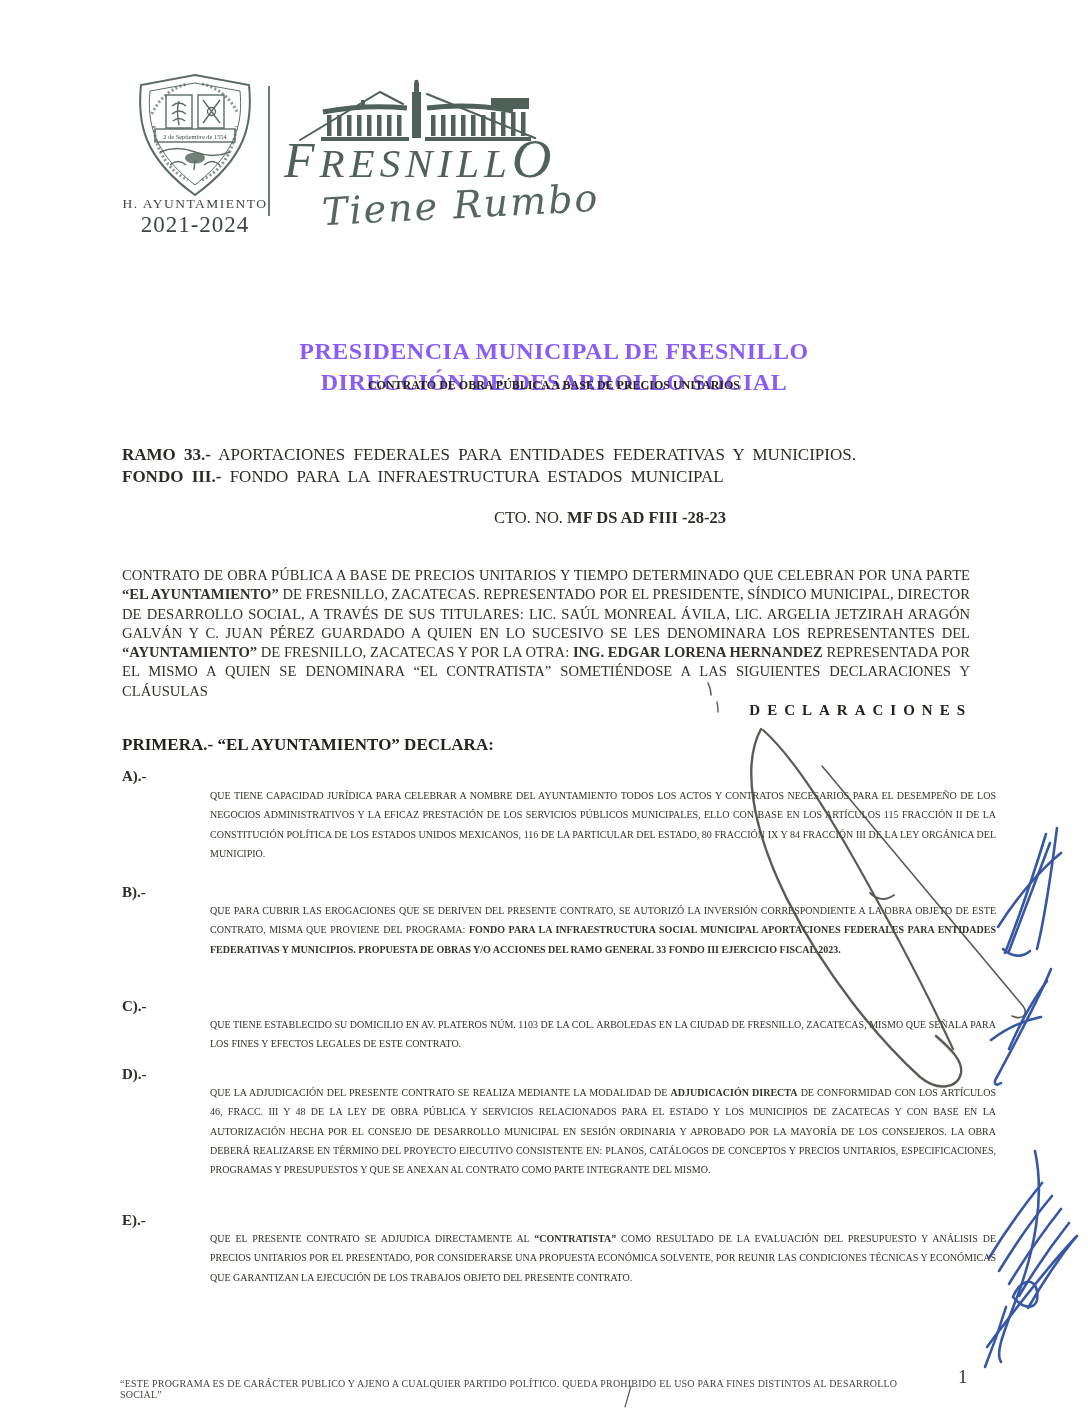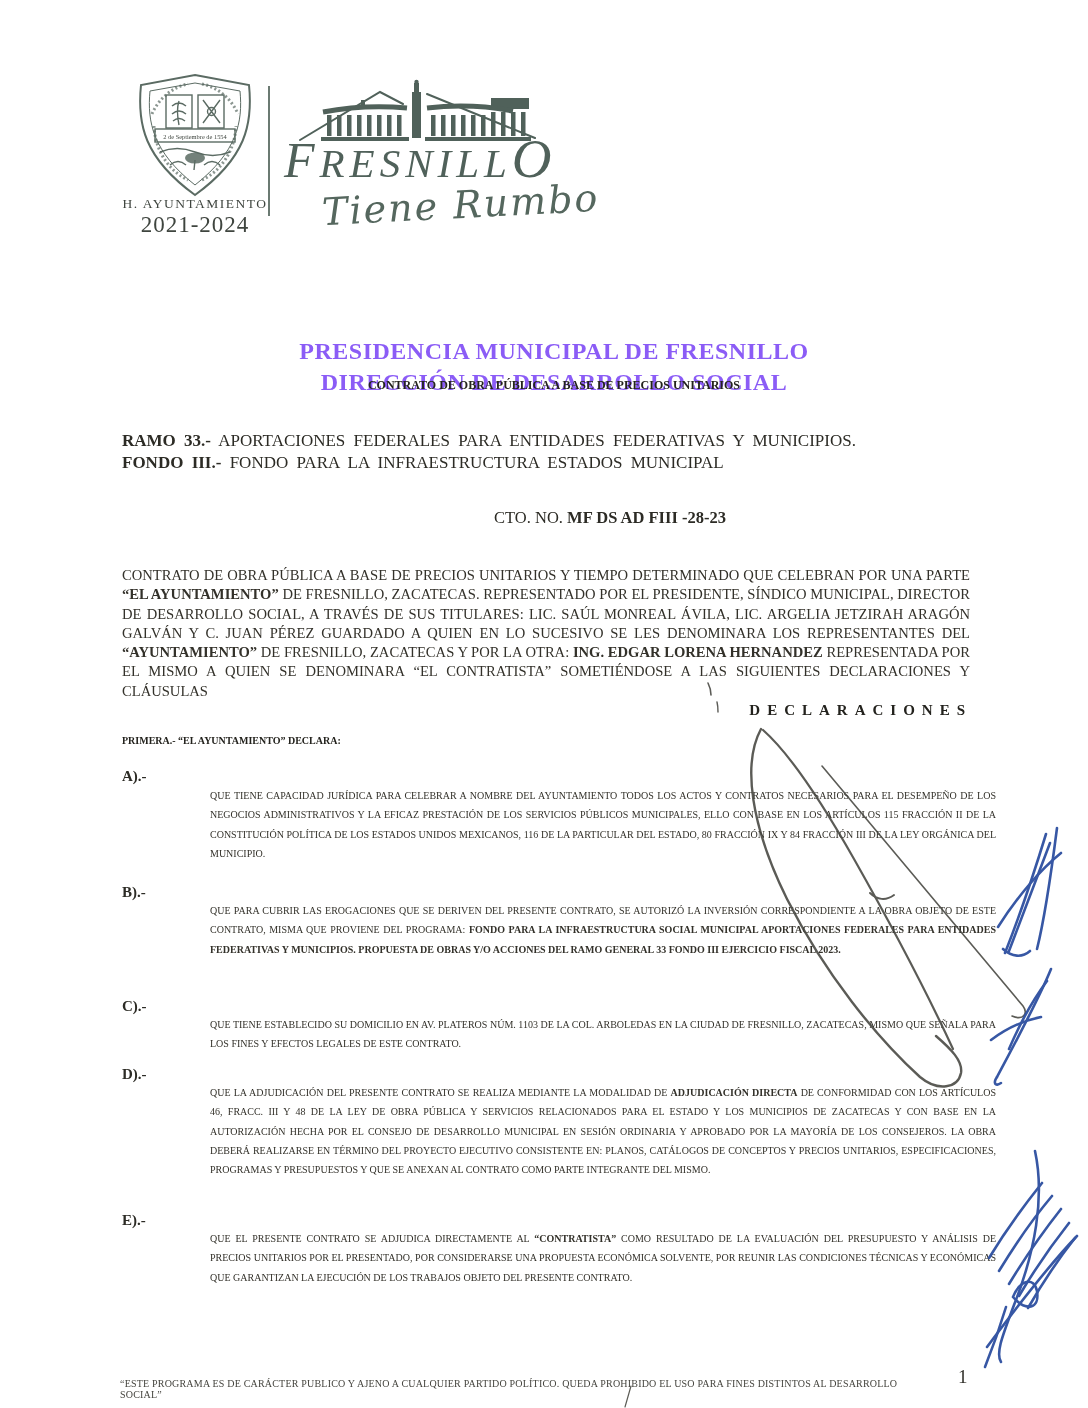--- a/index.html
+++ b/index.html
@@ -23,30 +23,30 @@
   .brand-tagline{left:322px;top:183px;font-family:"DejaVu Serif",serif;font-style:italic;
     font-size:38px;color:#55675e;transform:rotate(-3deg);letter-spacing:2px;}
 
   
   .title-block{left:124px;top:296px;width:860px;text-align:center;font-weight:bold;
     font-size:24px;line-height:31px;color:#8b5cf6;letter-spacing:0.5px;margin-top:40px;}
   .subtitle{left:124px;top:378px;width:860px;text-align:center;font-weight:bold;
     font-size:12px;color:#24231e;}
 
   
-  .program{left:122px;top:430px;width:850px;font-size:17px;line-height:22px;
+  .program{left:122px;top:444px;width:850px;font-size:17px;line-height:22px;
     color:#2c2b25;word-spacing:4px;}
   .refs{left:330px;top:506px;width:560px;text-align:center;font-size:16.5px;line-height:24px;color:#2c2b25;}
 
   
   .intro{left:122px;top:566px;width:848px;text-align:justify;
     font-size:14.6px;line-height:19.3px;color:#33312a;}
   .decl-heading{left:124px;top:702px;width:848px;text-align:right;font-weight:bold;
     font-size:15px;letter-spacing:7px;color:#23221d;}
-  .primera{left:122px;top:735px;font-weight:bold;font-size:10px;color:#23221d;}
+  .primera{left:122px;top:735px;font-weight:bold;font-size:17px;color:#23221d;}
   .clause-label{left:122px;font-weight:bold;font-size:15px;color:#2c2b25;}
   .clause-body{left:186px;width:786px;text-align:justify;font-size:10px;line-height:19.3px;color:#33312a;margin-left:24px;}
 
   
   .footer-note{left:120px;top:1378px;width:780px;font-size:10px;letter-spacing:0.2px;color:#45443e;}
   .page-num{left:958px;top:1366px;font-size:19px;color:#33322c;}
 
   .overlay{left:0;top:0;width:1088px;height:1408px;pointer-events:none;}
 </style>
 </head>

